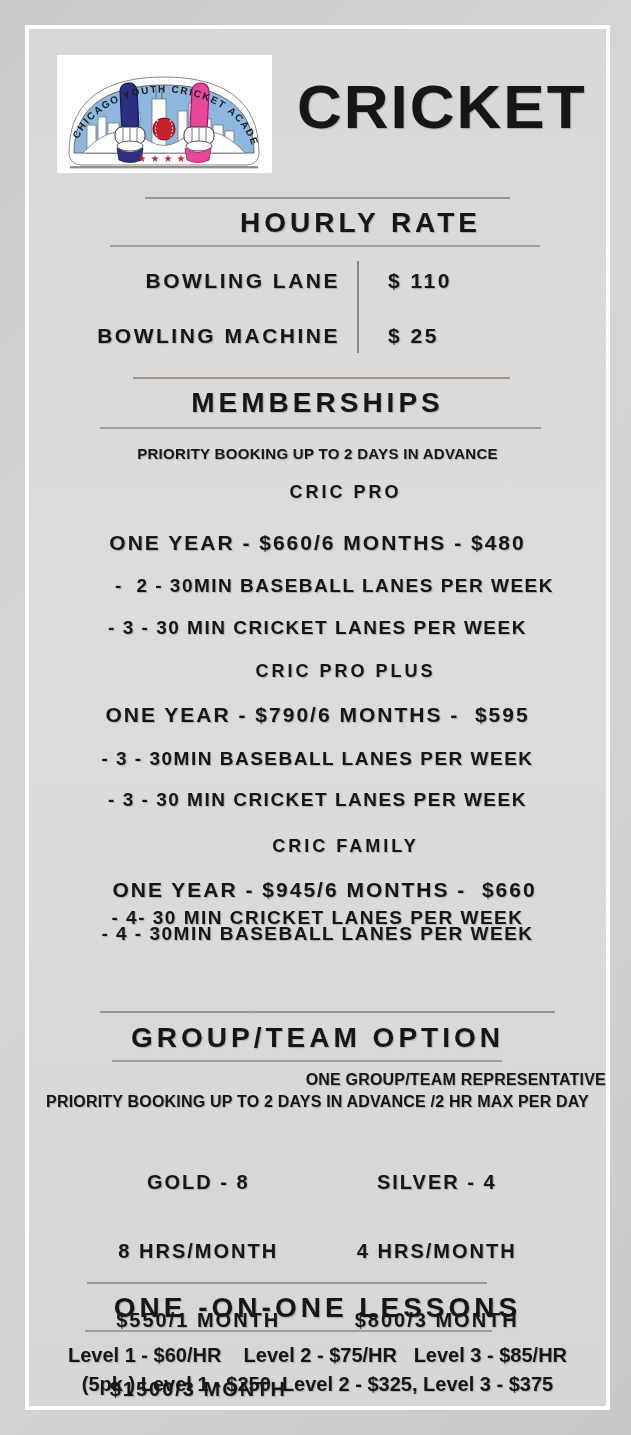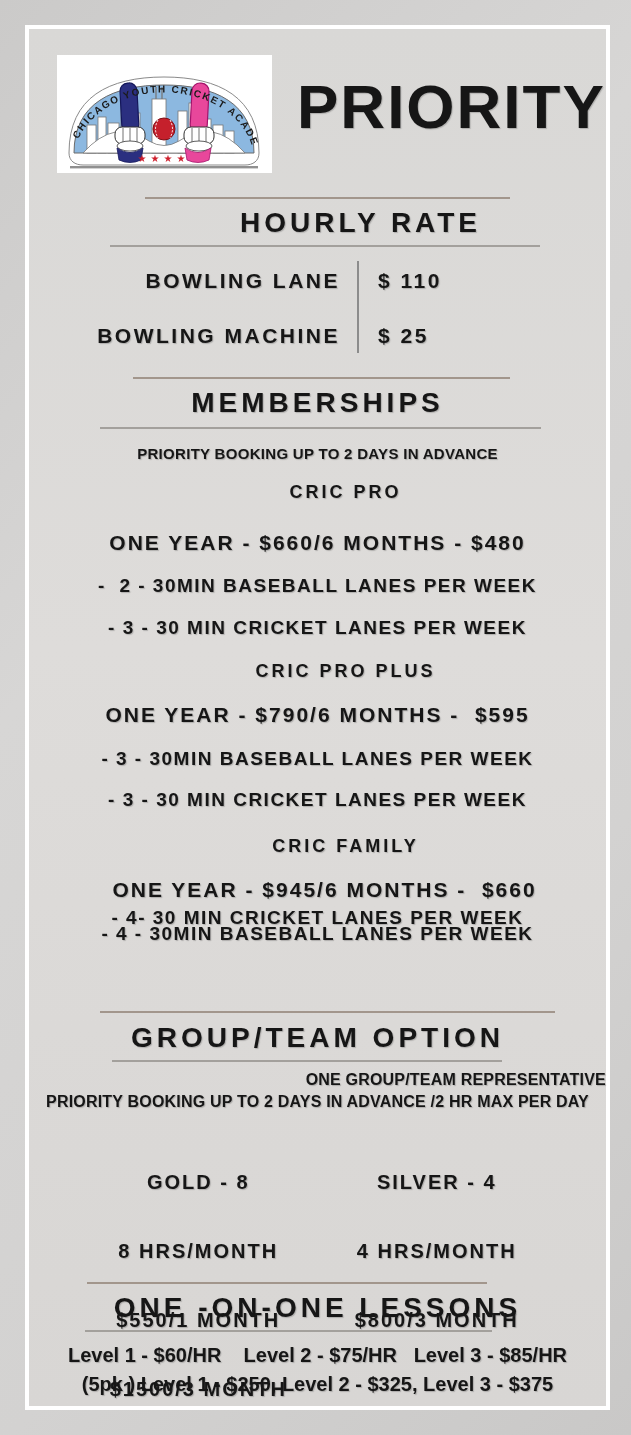--- a/index.html
+++ b/index.html
@@ -20,21 +20,21 @@
   .div-warm{background:#a2968c;}
   .div-cool{background:#a3a09c;}
   .section-title{font-weight:bold;font-size:28px;letter-spacing:4px;line-height:40px;}
   .plan-name{font-weight:bold;font-size:18px;letter-spacing:3px;line-height:32px;margin-left:28px;}
   .price-line{font-weight:bold;font-size:21px;letter-spacing:2px;line-height:28px;white-space:pre;}
   .feature{font-weight:bold;font-size:19px;letter-spacing:1.5px;line-height:26px;white-space:pre;}
   .small-note{font-weight:bold;font-size:15px;letter-spacing:0.3px;line-height:22px;}
   .g-note{font-weight:bold;font-size:16px;letter-spacing:0.2px;line-height:22px;white-space:pre;}
   .rate-label,.rate-price{font-weight:bold;font-size:21px;letter-spacing:2.5px;line-height:26px;white-space:pre;}
   .rate-label{position:absolute;right:266px;text-align:center;}
-  .rate-price{position:absolute;left:349px;text-align:left;}
+  .rate-price{position:absolute;left:359px;text-align:left;}
   .vrule{position:absolute;width:2px;background:#8c8c8c;}
   .big-title{font-weight:bold;font-size:62px;letter-spacing:2px;line-height:64px;text-align:center;}
   .group-cols{position:absolute;left:0;width:100%;display:flex;}
   .gcol{flex:1;text-align:center;font-weight:bold;font-size:20px;letter-spacing:2px;line-height:23px;white-space:pre;}
   .gcol.left{transform:translateX(25px);}
   .gcol.right{transform:translateX(-25px);}
   .lesson-line{font-weight:bold;font-size:20px;line-height:29px;white-space:pre;}
 </style>
 </head>
 <body>
@@ -103,21 +103,21 @@
       <text x="111" y="107">★</text>
       <text x="124" y="107">★</text>
     </g>
     <rect x="13" y="111" width="188" height="2.4" fill="#909090"></rect>
 
     <text font-family="Liberation Sans, sans-serif" font-weight="bold" font-size="10" letter-spacing="1.6" fill="#1b1b1b">
       <textPath href="#arcPath" startOffset="4">CHICAGO YOUTH CRICKET ACADEMY</textPath>
     </text>
   </svg>
 
-  <div class="abs big-title t" style="left:268px;top:46px;width:288px;">PRIORITY</div>
+  <div class="abs big-title t" style="left:268px;top:46px;width:288px;">CRICKET</div>
 
   <div class="divider div-warm" style="top:168px;left:116px;width:365px;"></div>
   <div class="abs ctr section-title t" style="top:174px;padding-left:43px;">HOURLY RATE</div>
   <div class="divider div-cool" style="top:216px;left:81px;width:430px;"></div>
 
   <div class="abs" style="top:232px;left:0;width:100%;height:96px;">
     <div class="vrule" style="left:328px;top:0;height:92px;"></div>
     <div class="abs" style="top:7px;left:0;width:100%;">
       <span class="rate-label t">BOWLING LANE</span>
       <span class="rate-price t">$ 110</span>
@@ -128,21 +128,21 @@
     </div>
   </div>
 
   <div class="divider div-warm" style="top:348px;left:104px;width:377px;"></div>
   <div class="abs ctr section-title t" style="top:354px;">MEMBERSHIPS</div>
   <div class="divider div-cool" style="top:398px;left:71px;width:441px;"></div>
   <div class="abs ctr small-note t" style="top:414px;">PRIORITY BOOKING UP TO 2 DAYS IN ADVANCE</div>
 
   <div class="abs ctr plan-name t" style="top:447px;">CRIC PRO</div>
   <div class="abs ctr price-line t" style="top:500px;">ONE YEAR - $660/6 MONTHS - $480</div>
-  <div class="abs ctr feature t" style="top:544px;">-  2 - 30MIN BASEBALL LANES PER WEEK</div>
+  <div class="abs ctr feature t" style="top:544px;padding-left:17px;">-  2 - 30MIN BASEBALL LANES PER WEEK</div>
   <div class="abs ctr feature t" style="top:586px;">- 3 - 30 MIN CRICKET LANES PER WEEK</div>
 
   <div class="abs ctr plan-name t" style="top:626px;">CRIC PRO PLUS</div>
   <div class="abs ctr price-line t" style="top:672px;">ONE YEAR - $790/6 MONTHS -  $595</div>
   <div class="abs ctr feature t" style="top:717px;">- 3 - 30MIN BASEBALL LANES PER WEEK</div>
   <div class="abs ctr feature t" style="top:758px;">- 3 - 30 MIN CRICKET LANES PER WEEK</div>
 
   <div class="abs ctr plan-name t" style="top:801px;">CRIC FAMILY</div>
   <div class="abs ctr price-line t" style="top:847px;margin-left:7px;">ONE YEAR - $945/6 MONTHS -  $660</div>
   <div class="abs ctr feature t" style="top:892px;">- 4 - 30MIN BASEBALL LANES PER WEEK</div>

